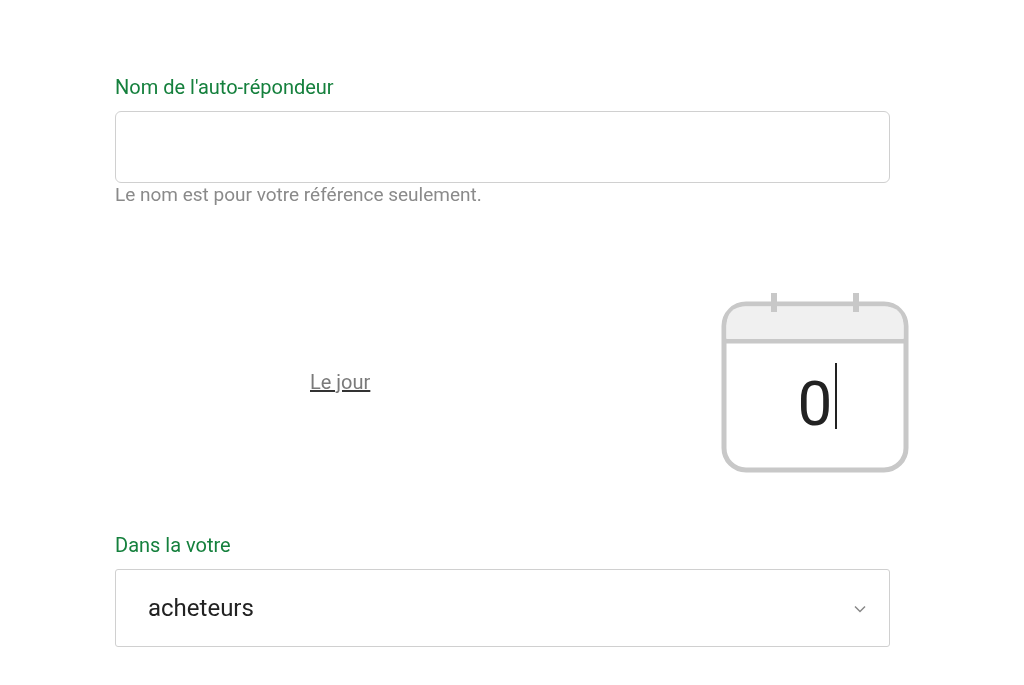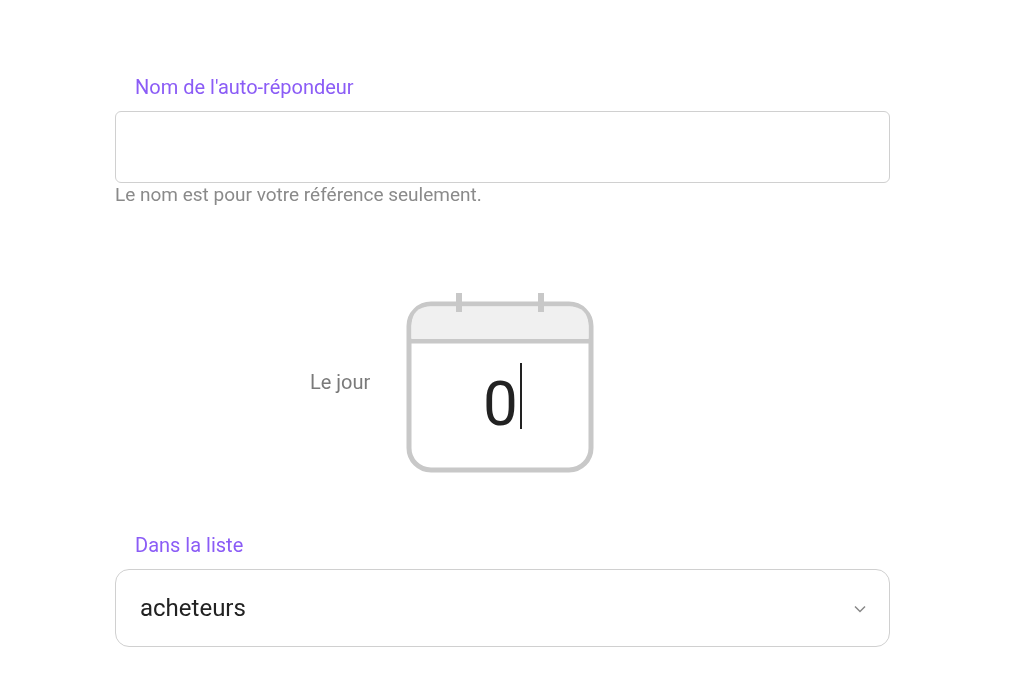--- a/index.html
+++ b/index.html
@@ -17,24 +17,23 @@
       color: #333;
     }
     
     .form-group {
       margin-bottom: 50px;
     }
     
     .form-label {
       display: block;
       font-size: 20px;
-      color: #8b5cf6;
+      color: #15803d;
       font-weight: 400;
       margin-bottom: 12px;
-      margin-left: 20px;
     }
     
     .text-input {
       width: 775px;
       height: 72px;
       border: 1px solid #d0d0d0;
       border-radius: 6px;
       padding: 0 18px;
       font-size: 20px;
       background: #fff;
@@ -43,25 +42,26 @@
     
     .helper-text {
       font-size: 19px;
       color: #8a8a8a;
       font-weight: 400;
     }
     
     .day-section {
       display: flex;
       align-items: center;
-      justify-content: flex-start;
+      justify-content: space-between;
       margin-top: 85px;
       margin-bottom: 60px;
-      gap: 36px;
+      gap: 28px;
       padding-left: 195px;
+      text-decoration: underline;
     }
     
     .day-label {
       font-size: 20px;
       color: #7a7a7a;
       font-weight: 400;
     }
     
     .calendar-widget {
       position: relative;
@@ -98,22 +98,22 @@
     
     .select-wrapper {
       position: relative;
       width: 775px;
     }
     
     .select-input {
       width: 100%;
       height: 78px;
       border: 1px solid #d0d0d0;
-      border-radius: 14px;
-      padding: 0 50px 0 24px;
+      border-radius: 3px;
+      padding: 0 50px 0 32px;
       font-size: 24px;
       font-weight: 400;
       background: #fff;
       color: #222;
       appearance: none;
       -webkit-appearance: none;
       cursor: pointer;
       font-family: inherit;
     }
     
@@ -157,21 +157,21 @@
       <line x1="53" y1="2" x2="53" y2="21" stroke="#c8c8c8" stroke-width="6" stroke-linecap="butt"></line>
 
       <line x1="135" y1="2" x2="135" y2="21" stroke="#c8c8c8" stroke-width="6" stroke-linecap="butt"></line>
     </svg>
     <input type="text" class="calendar-input" value="0" style="">
     <div class="cursor-line"></div>
   </div>
 </div>
 
 <div class="list-section">
-  <label class="form-label">Dans la liste</label>
+  <label class="form-label">Dans la votre</label>
   <div class="select-wrapper">
     <select class="select-input">
       <option>acheteurs</option>
     </select>
     <span class="select-arrow">
       <svg width="12" height="8" viewBox="0 0 12 8">
         <path d="M1 1 L6 6 L11 1" fill="none" stroke="#888" stroke-width="1.5"></path>
       </svg>
     </span>
   </div>

